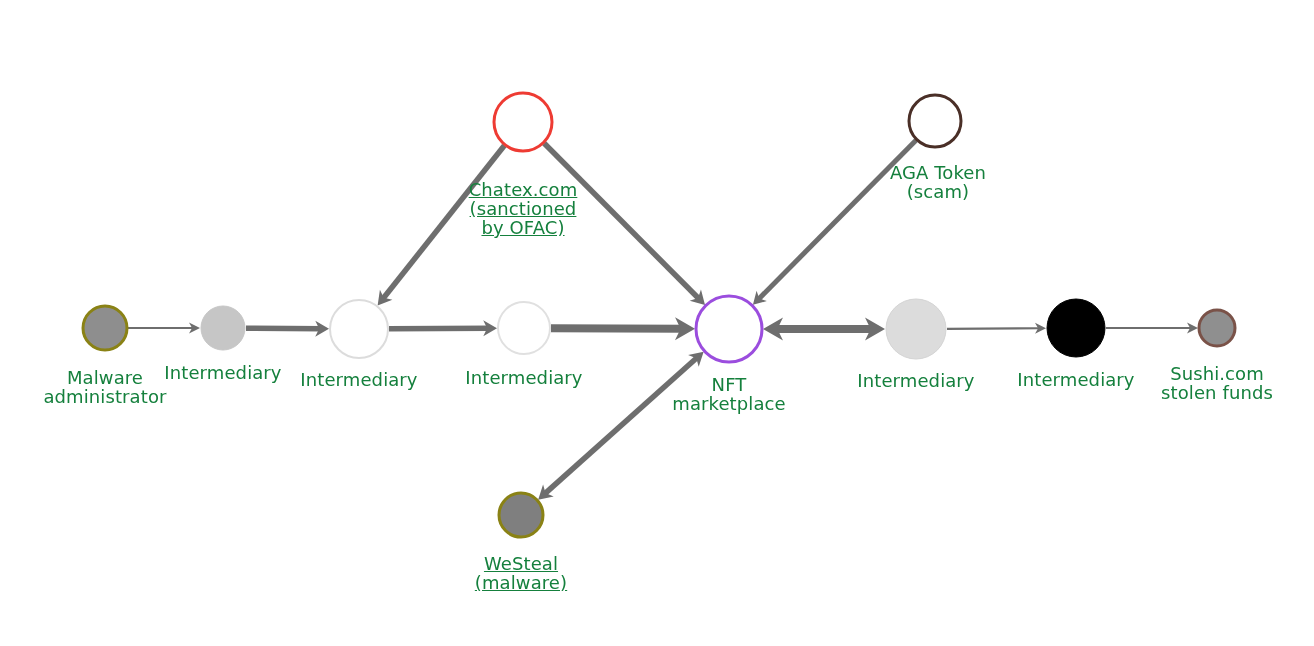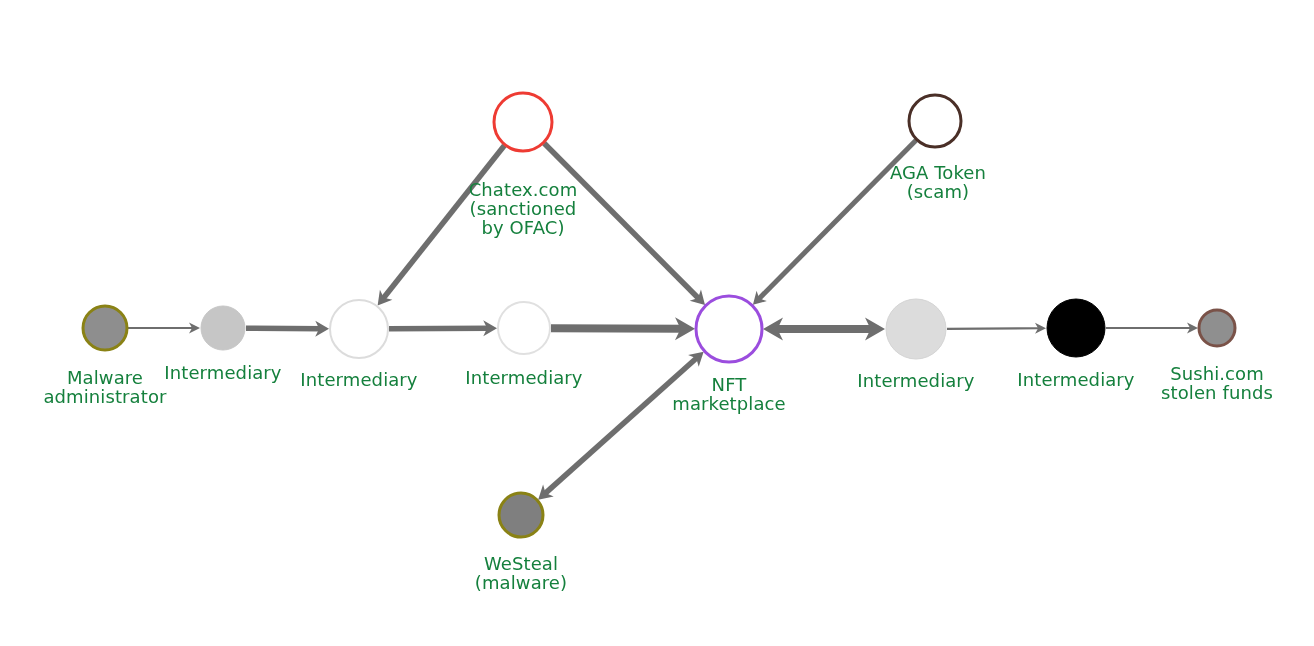--- a/index.html
+++ b/index.html
@@ -115,21 +115,21 @@
 administrator</div>
       <div class="node-label" style="left: 73px; top: 363px; width: 300px;">Intermediary</div>
       <div class="node-label" style="left: 209px; top: 370px; width: 300px;">Intermediary</div>
       <div class="node-label" style="left: 374px; top: 368px; width: 300px;">Intermediary</div>
       <div class="node-label" style="left: 579px; top: 375px; width: 300px;">NFT
 marketplace</div>
       <div class="node-label" style="left: 766px; top: 371px; width: 300px;">Intermediary</div>
       <div class="node-label" style="left: 926px; top: 370px; width: 300px;">Intermediary</div>
       <div class="node-label" style="left: 1067px; top: 364px; width: 300px;">Sushi.com
 stolen funds</div>
-      <div class="node-label" style="left: 373px; top: 180px; width: 300px;">Chatex.com
+      <div class="node-label" style="left: 373px; top: 180px; width: 300px; text-decoration: underline;">Chatex.com
 (sanctioned
 by OFAC)</div>
       <div class="node-label" style="left: 788px; top: 163px; width: 300px;">AGA Token
 (scam)</div>
-      <div class="node-label" style="left: 371px; top: 554px; width: 300px;">WeSteal
+      <div class="node-label" style="left: 371px; top: 554px; width: 300px; text-decoration: underline;">WeSteal
 (malware)</div>
     </div>
 </div>
 
 </body></html>

